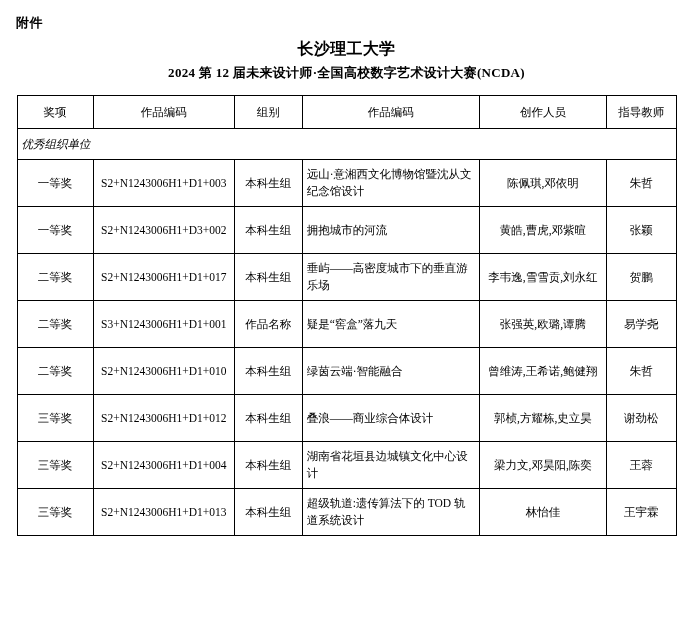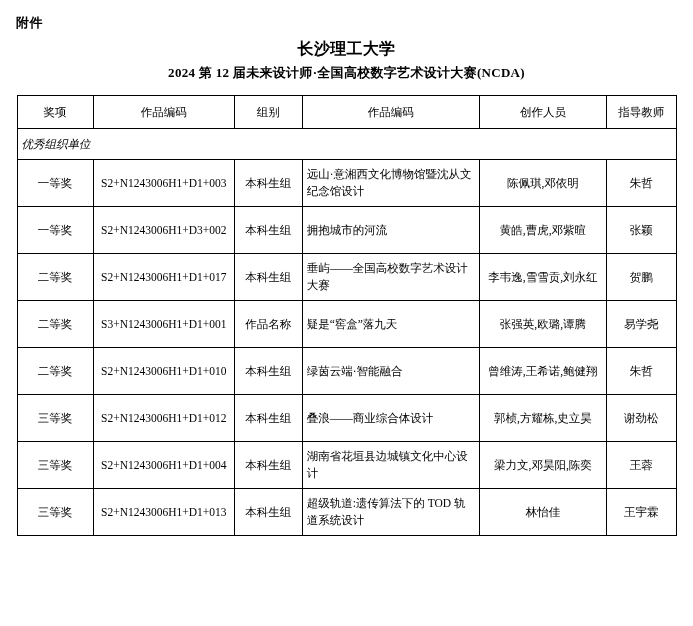--- a/index.html
+++ b/index.html
@@ -130,21 +130,21 @@
         <td class="cell-center">本科生组</td>
         <td class="cell-left">拥抱城市的河流</td>
         <td class="cell-center">黄皓,曹虎,邓紫暄</td>
         <td class="cell-center">张颖</td>
       </tr>
 
       <tr class="data-row">
         <td class="cell-center">二等奖</td>
         <td class="cell-center">S2+N1243006H1+D1+017</td>
         <td class="cell-center">本科生组</td>
-        <td class="cell-left">垂屿——全国高校数字艺术设计大赛</td>
+        <td class="cell-left">垂屿——高密度城市下的垂直游乐场</td>
         <td class="cell-center">李韦逸,雪雪贡,刘永红</td>
         <td class="cell-center">贺鹏</td>
       </tr>
 
       <tr class="data-row">
         <td class="cell-center">二等奖</td>
         <td class="cell-center">S3+N1243006H1+D1+001</td>
         <td class="cell-center">作品名称</td>
         <td class="cell-left">疑是“窖盒”落九天</td>
         <td class="cell-center">张强英,欧璐,谭腾</td>

